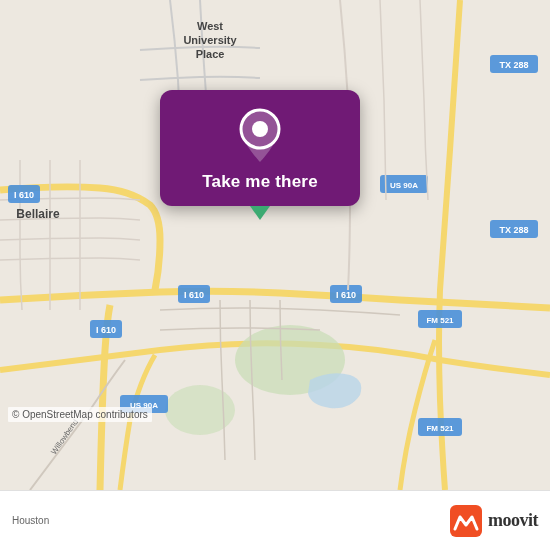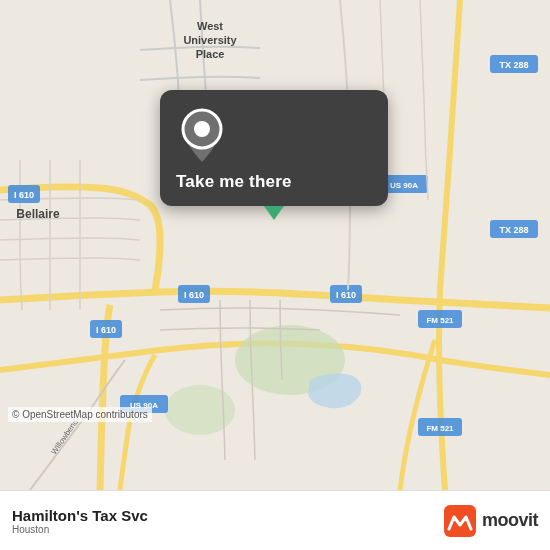--- a/index.html
+++ b/index.html
@@ -25,26 +25,26 @@
       height: 100%;
       position: absolute;
       top: 0; left: 0;
     }
 
     
     #popup-card {
       position: absolute;
       top: 90px;
       left: 160px;
-      width: 228px;
-      background: #404040;
+      width: 200px;
+      background: #701a75;
       border-radius: 12px;
       display: flex;
       flex-direction: column;
-      align-items: flex-start;
+      align-items: center;
       padding: 20px 16px 14px;
       box-shadow: 0 4px 16px rgba(0,0,0,0.35);
       cursor: pointer;
     }
 
     #popup-card::after {
       content: '';
       position: absolute;
       bottom: -14px;
       left: 50%;
@@ -97,20 +97,21 @@
 
     #place-city {
       font-size: 10px;
       color: #666;
     }
 
     #moovit-logo {
       display: flex;
       align-items: center;
       gap: 6px;
+      font-family: Liberation Serif, serif;
     }
 
     #moovit-icon {
       width: 32px;
       height: 32px;
     }
 
     #moovit-text {
       font-size: 18px;
       font-weight: 700;
@@ -232,21 +233,20 @@
       </svg>
     </div>
     <span id="take-me-there-label">Take me there</span>
   </div>
 
   <div id="copyright-text">© OpenStreetMap contributors</div>
 </div>
 
 <div id="bottom-bar">
   <div id="place-info">
-    <span id="place-name">Hamilton's Tax Svc</span>
     <span id="place-city">Houston</span>
   </div>
 
   <div id="moovit-logo">
 
     <svg id="moovit-icon" viewBox="0 0 32 32" xmlns="http://www.w3.org/2000/svg">
       <rect width="32" height="32" rx="6" fill="#f04e23"></rect>
       <path d="M5 24 L10 12 L16 20 L22 12 L27 24" stroke="white" stroke-width="3" fill="none" stroke-linejoin="round" stroke-linecap="round"></path>
     </svg>
     <span id="moovit-text">moovit</span>

